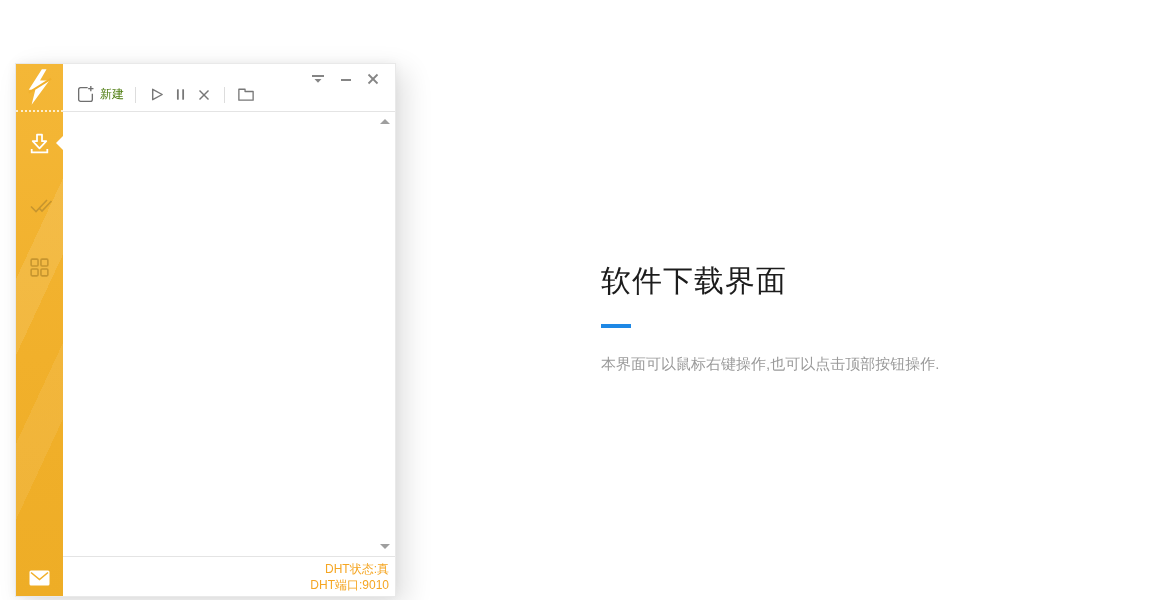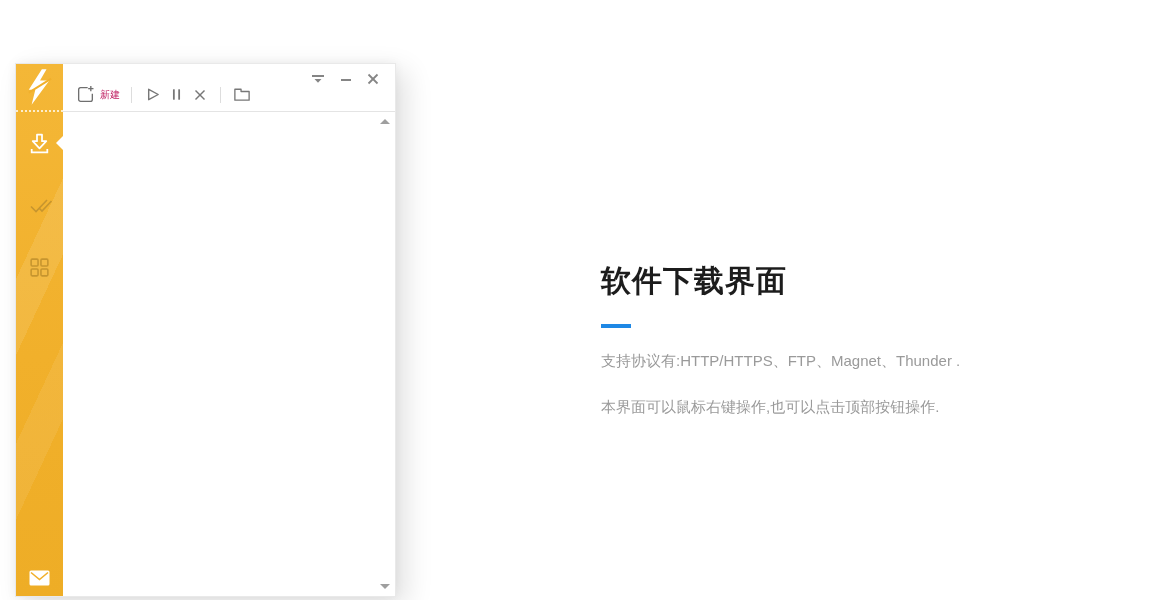--- a/index.html
+++ b/index.html
@@ -41,21 +41,21 @@
     position:absolute; bottom:4px; left:0; width:47px; height:28px;
     display:flex; align-items:center; justify-content:center; cursor:pointer;
   }
 
   
   .main { flex:1; display:flex; flex-direction:column; min-width:0; }
 
   .header { height:48px; position:relative; border-bottom:1px solid #e4e4e4; background:#fff; }
   .toolbar { position:absolute; left:10px; bottom:5px; display:flex; align-items:center; }
   .tb-btn { display:flex; align-items:center; gap:5px; padding:2px 3px; cursor:pointer; }
-  .tb-label { font-size:10px; color:#be185d; }
+  .tb-label { font-size:12px; color:#4d7c0f; }
   .tb-sep { width:1px; height:16px; background:#dddddd; margin:0 8px; }
 
   .win-controls { position:absolute; top:9px; right:16px; display:flex; align-items:center; gap:15px; }
   .win-btn { cursor:pointer; display:flex; align-items:center; justify-content:center; }
 
   .list-area { flex:1; position:relative; background:#ffffff; }
   .scroll-up, .scroll-down {
     position:absolute; right:5px; width:0; height:0; cursor:pointer;
     border-left:5px solid transparent; border-right:5px solid transparent;
   }
@@ -63,21 +63,21 @@
   .scroll-down { bottom:7px; border-top:5px solid #9f9f9f; }
 
   .status-bar {
     height:40px; border-top:1px solid #e4e4e4; background:#fff;
     text-align:right; padding:4px 6px 0 0;
     font-size:12px; line-height:16px; color:#f5a623;
   }
 
   
   .doc { position:absolute; left:601px; top:261px; width:520px; }
-  .doc-title { font-size:30px; font-weight:700; color:#1c1c1c; letter-spacing:1px; }
+  .doc-title { font-size:30px; font-weight:400; color:#1c1c1c; letter-spacing:1px; }
   .doc-dash { width:30px; height:4px; background:#1e88e5; margin-top:22px; }
   .doc-p1 { margin-top:24px; font-size:15px; color:#9a9a9a; }
   .doc-p2 { margin-top:27px; font-size:15px; color:#9a9a9a; }
 
   svg { display:block; }
 </style>
 </head>
 <body>
 
 <div class="window">
@@ -205,22 +205,25 @@
           </span>
         </div>
       </div>
     </div>
 
     <div class="list-area">
       <span class="scroll-up"></span>
       <span class="scroll-down"></span>
     </div>
 
+    <div class="status-bar">
+      <div>DHT状态:真</div>
+      <div>DHT端口:9010</div>
+    </div>
 
   </div>
 </div>
 
 <div class="doc">
   <div class="doc-title">软件下载界面</div>
   <div class="doc-dash"></div>
-  <p class="doc-p1">支持协议有:HTTP/HTTPS、FTP、Magnet、Thunder .</p>
   <p class="doc-p2">本界面可以鼠标右键操作,也可以点击顶部按钮操作.</p>
 </div>
 
 </body></html>

